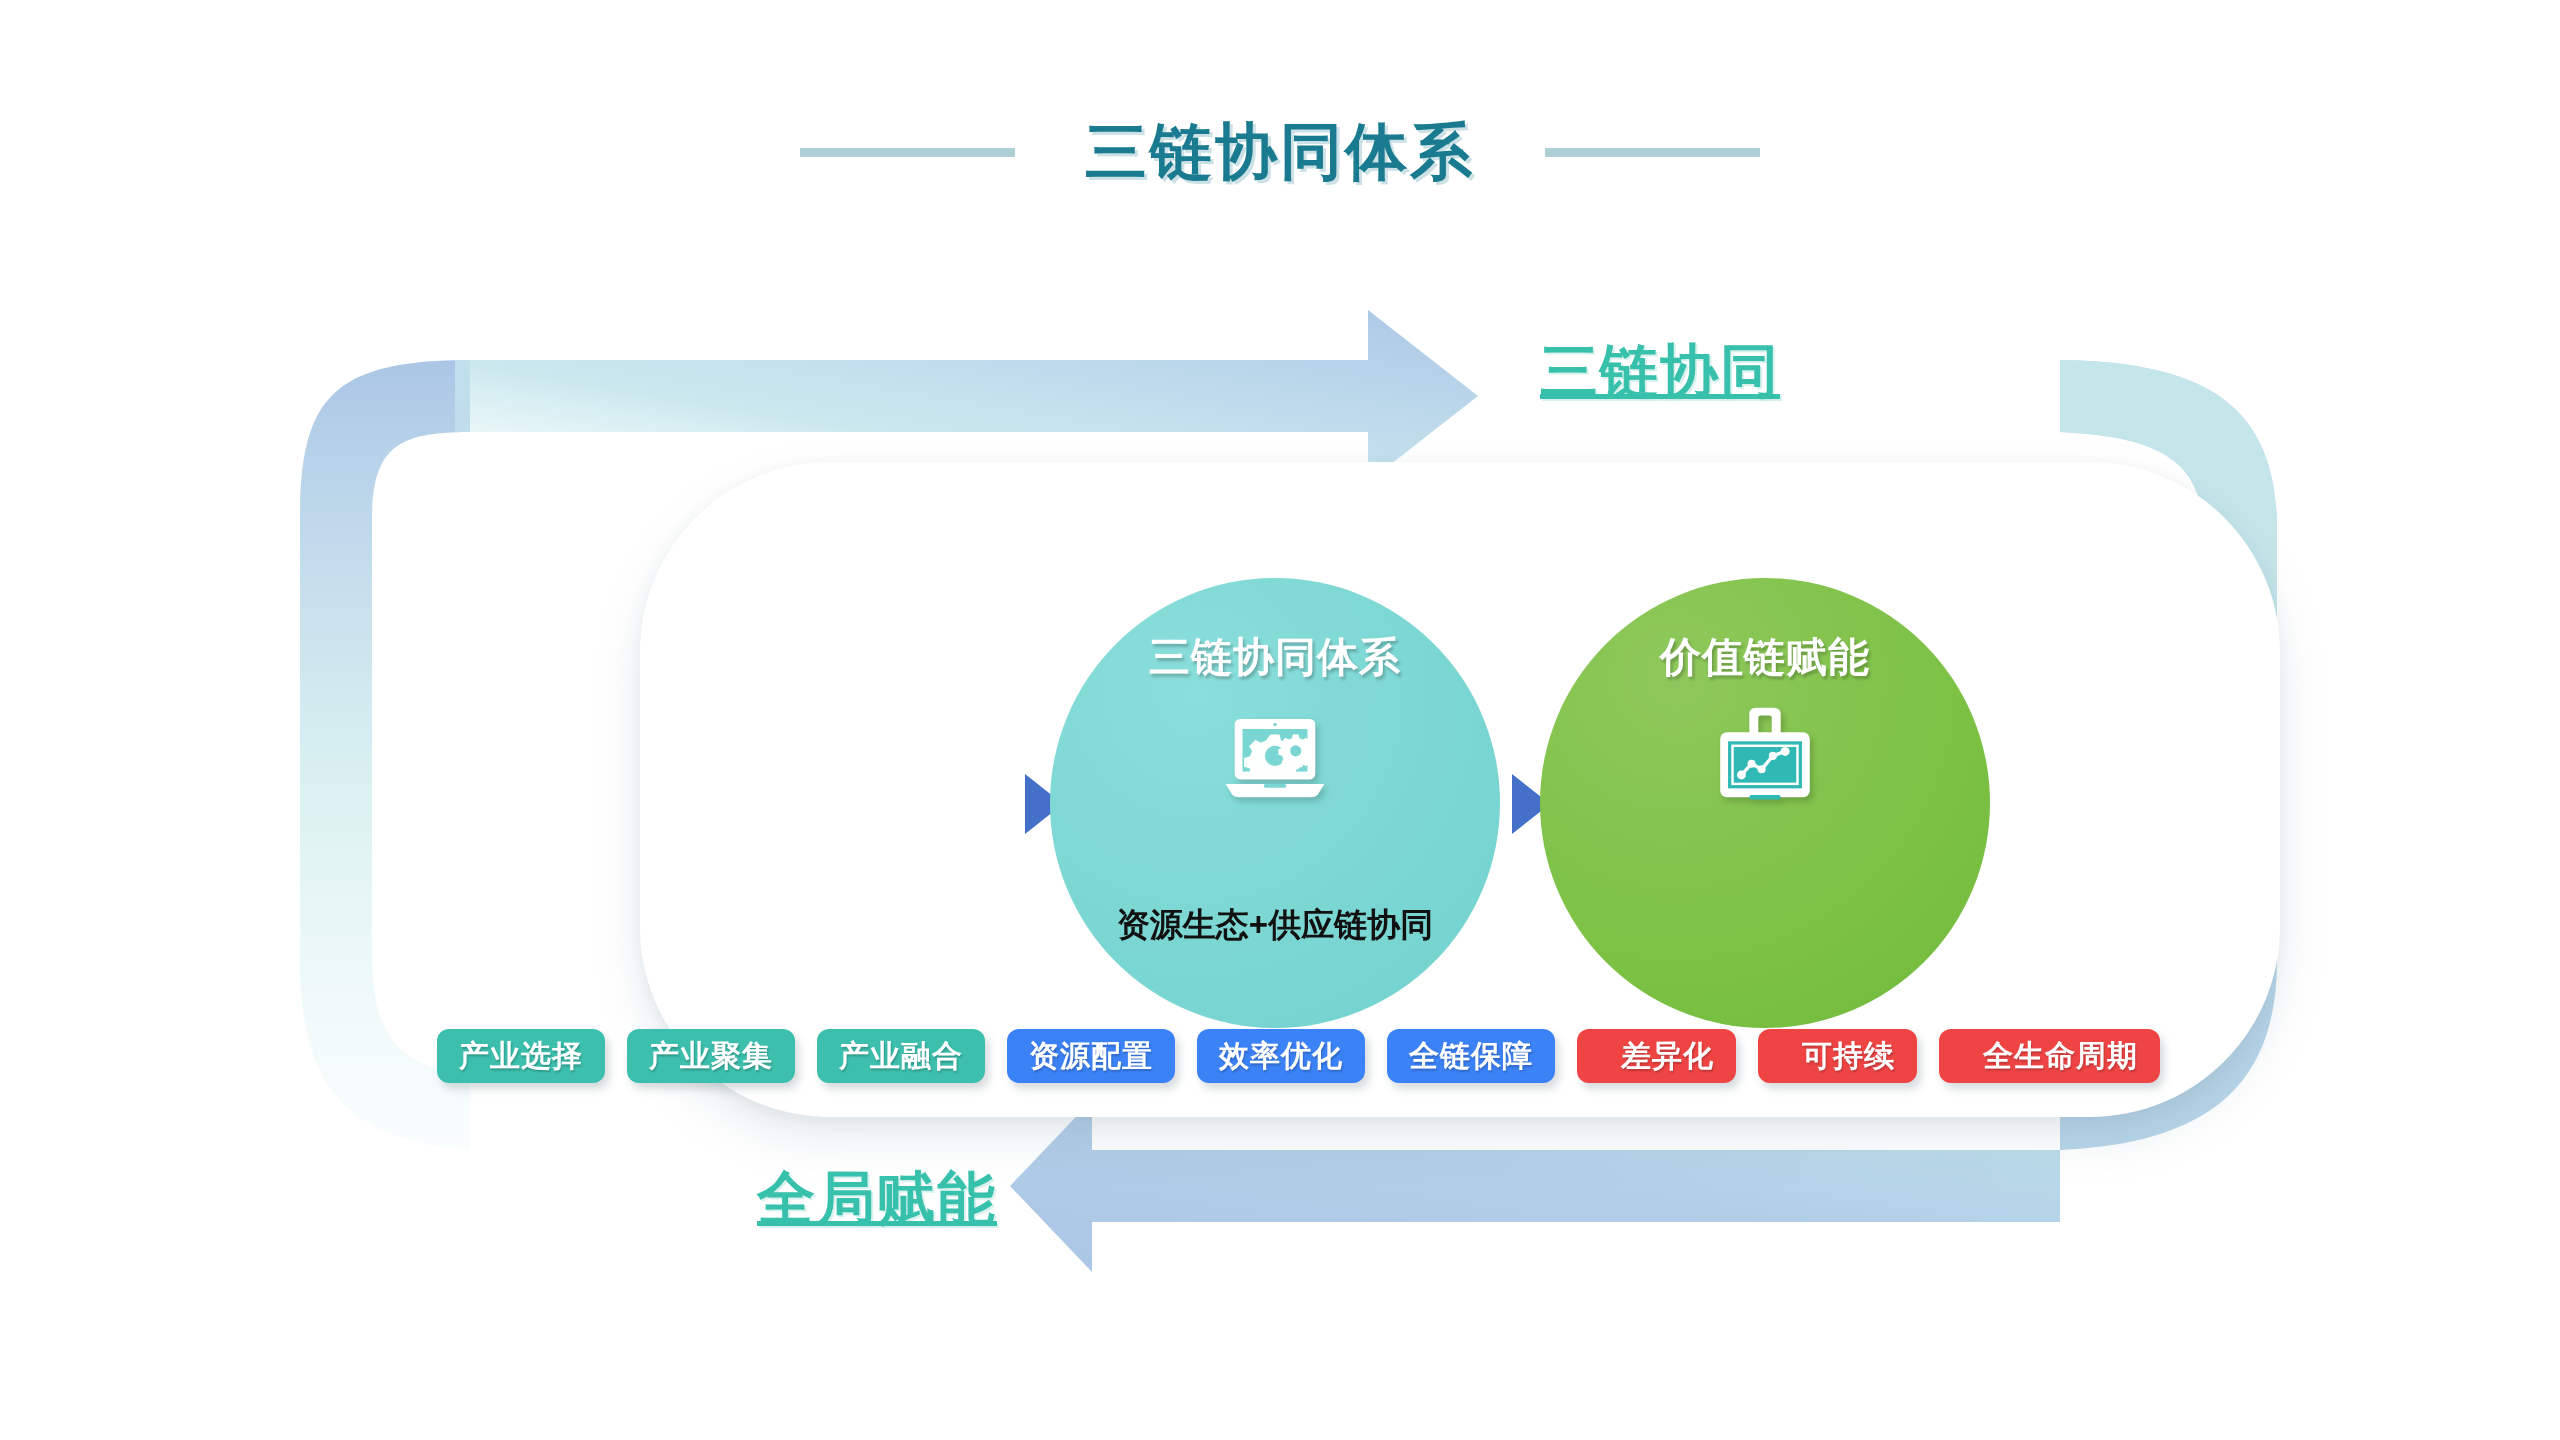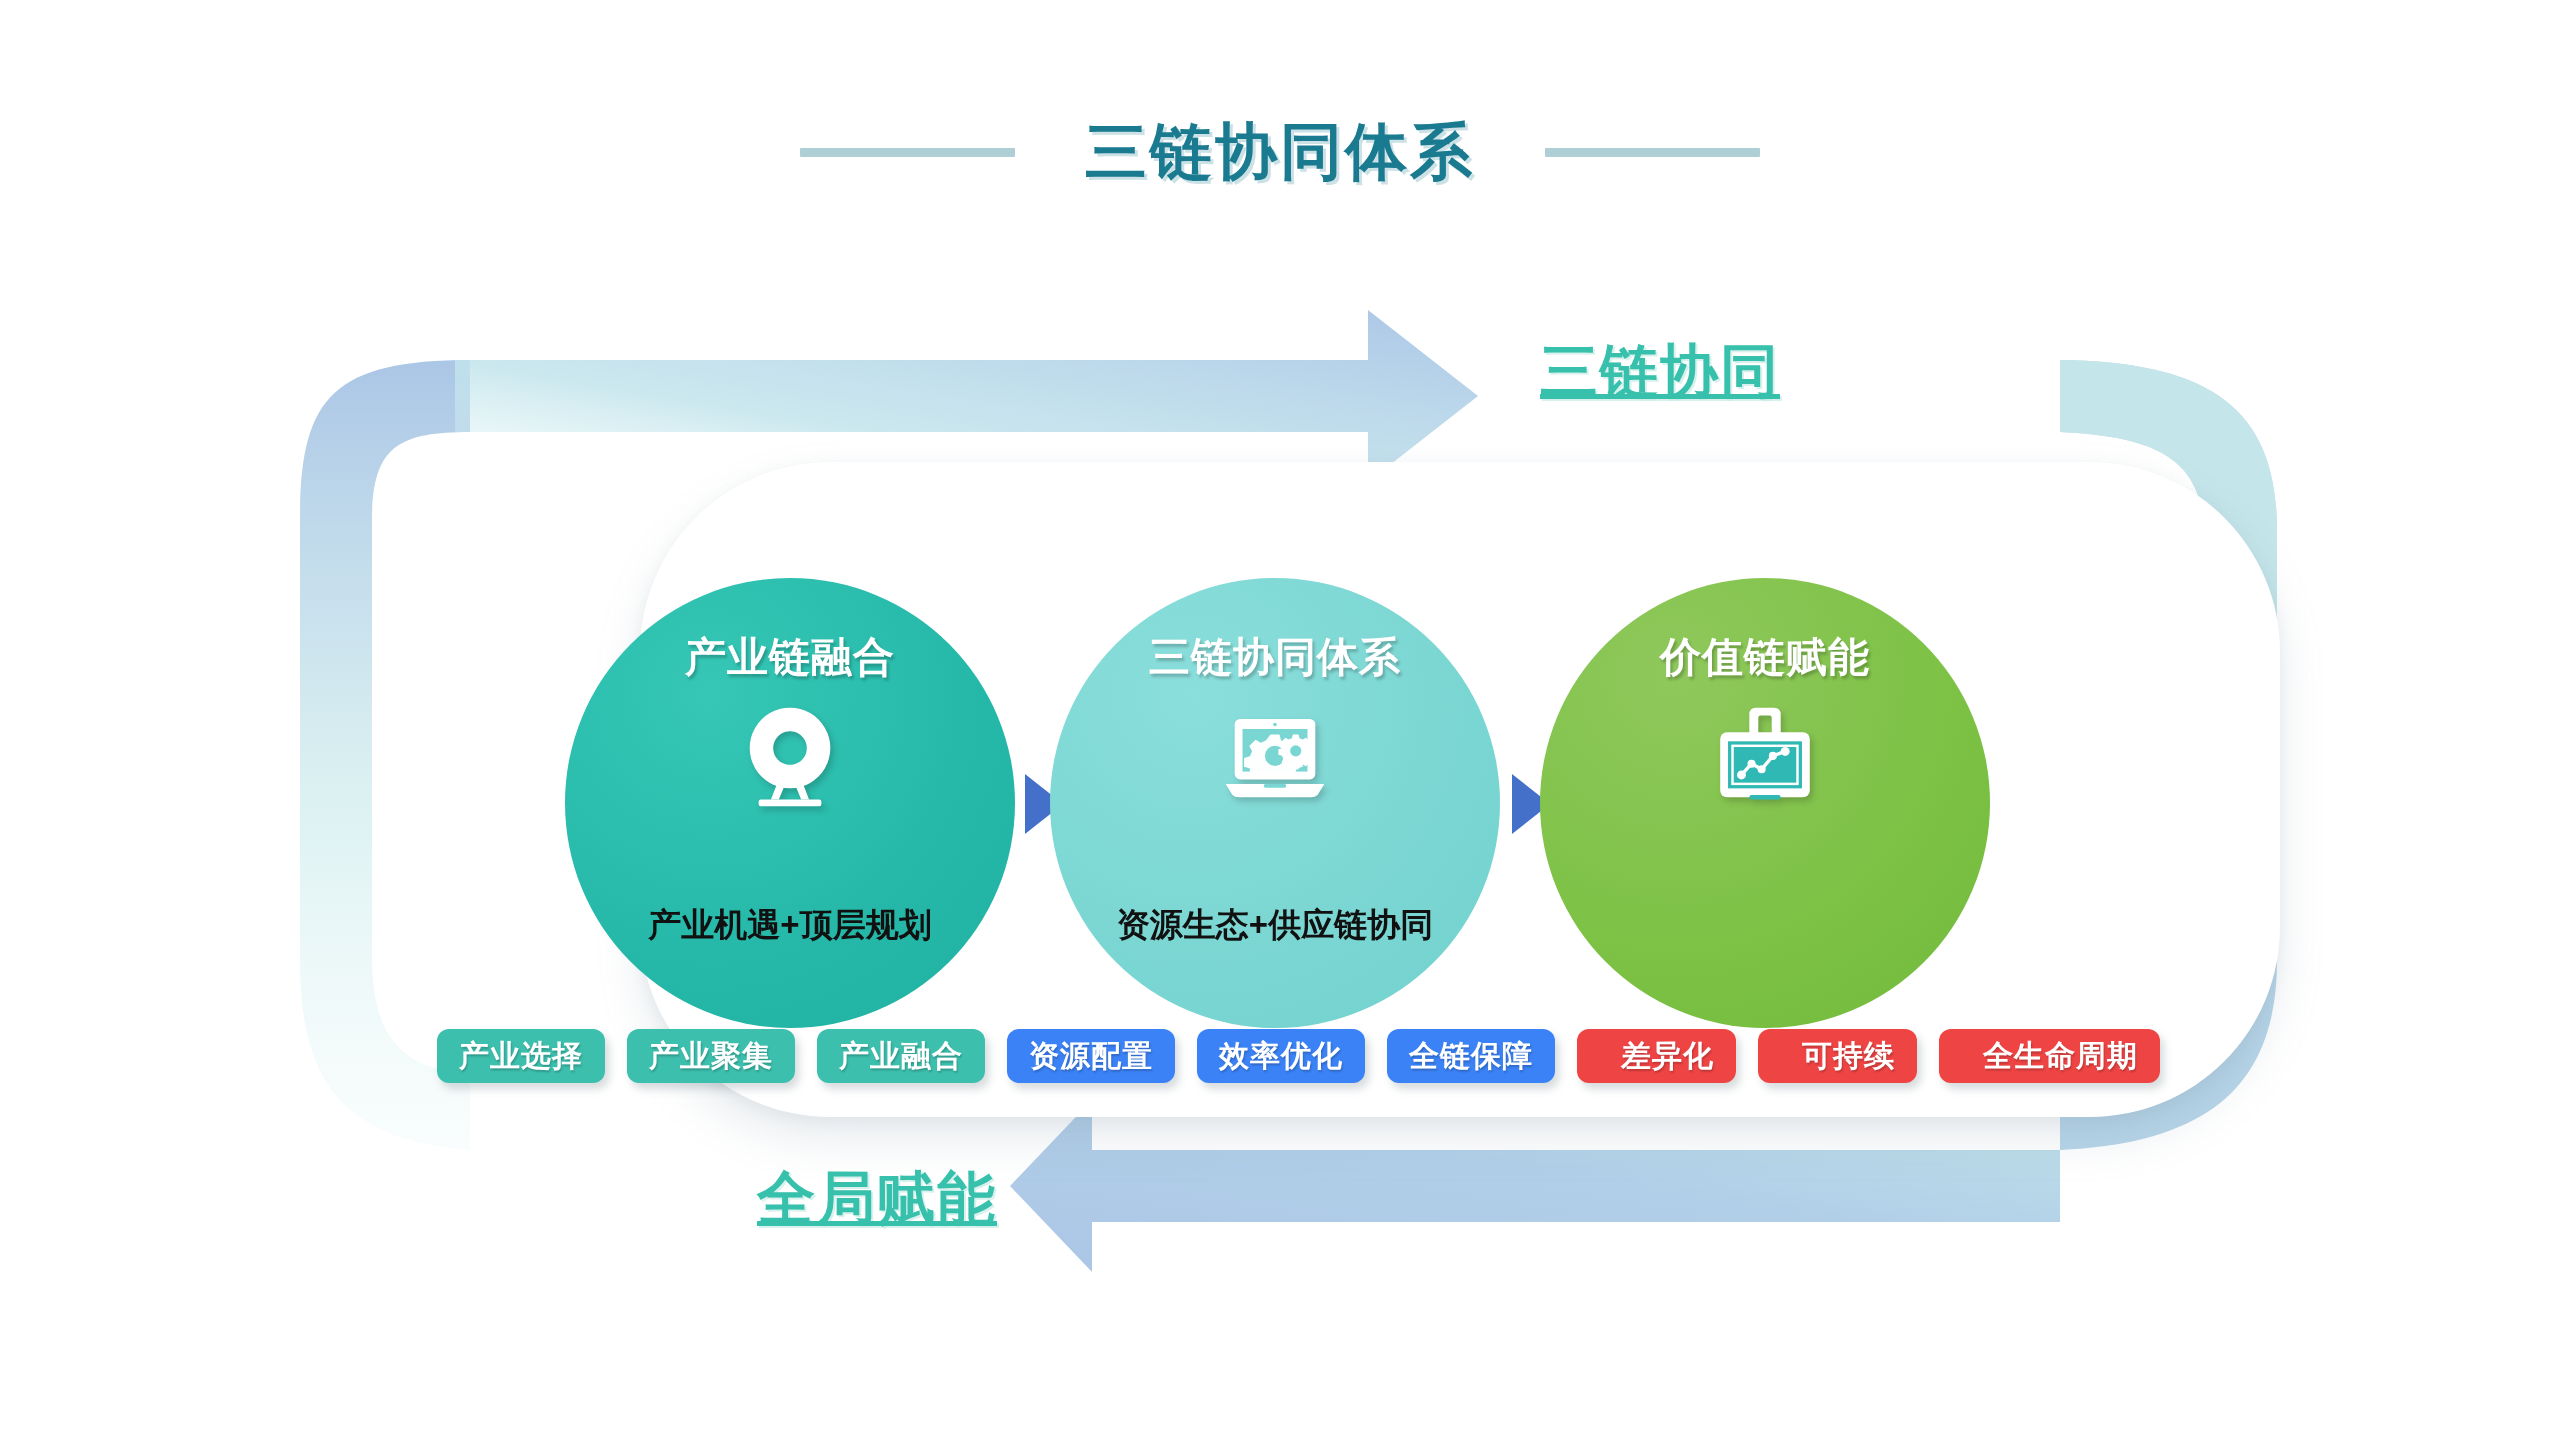--- a/index.html
+++ b/index.html
@@ -255,33 +255,20 @@
              Z" fill="url(#gradBottom)" transform="translate(0,72)"></path>
   </svg>
 
   <div class="inner-panel"></div>
 
   <div class="side-label" id="label-top-right">三链协同</div>
   <div class="side-label" id="label-bottom-left">全局赋能</div>
 
   <div class="circles-row">
 
-    <div class="node" id="node-0">
-      <div class="node-title">产业链融合</div>
-      <div class="node-icon">
-        <svg viewBox="0 0 100 100" width="112" height="112" aria-hidden="true">
-          <path d="M50 6 a36 36 0 1 0 0.01 0 Z M50 27 a15 15 0 1 1 -0.01 0 Z" fill="#ffffff" fill-rule="evenodd"></path>
-          <circle cx="71" cy="22" r="4.2" fill="#ffffff"></circle>
-          <path d="M38 75 L33 88 L40 88 L45 76 Z" fill="#ffffff"></path>
-          <path d="M62 75 L67 88 L60 88 L55 76 Z" fill="#ffffff"></path>
-          <rect x="22" y="88" width="56" height="6" rx="2" fill="#ffffff"></rect>
-        </svg>
-      </div>
-      <div class="node-sub">产业机遇+顶层规划</div>
-    </div>
 
     <div class="connector" id="connector-0"></div>
 
     <div class="node" id="node-1">
       <div class="node-title">三链协同体系</div>
       <div class="node-icon">
         <svg viewBox="0 0 100 100" width="112" height="112" aria-hidden="true">
           <rect x="14" y="16" width="72" height="54" rx="5" fill="#ffffff"></rect>
           <rect x="21" y="25" width="58" height="38" fill="#7ad6d2"></rect>
           <circle cx="50" cy="21" r="1.6" fill="#7ad6d2"></circle>

